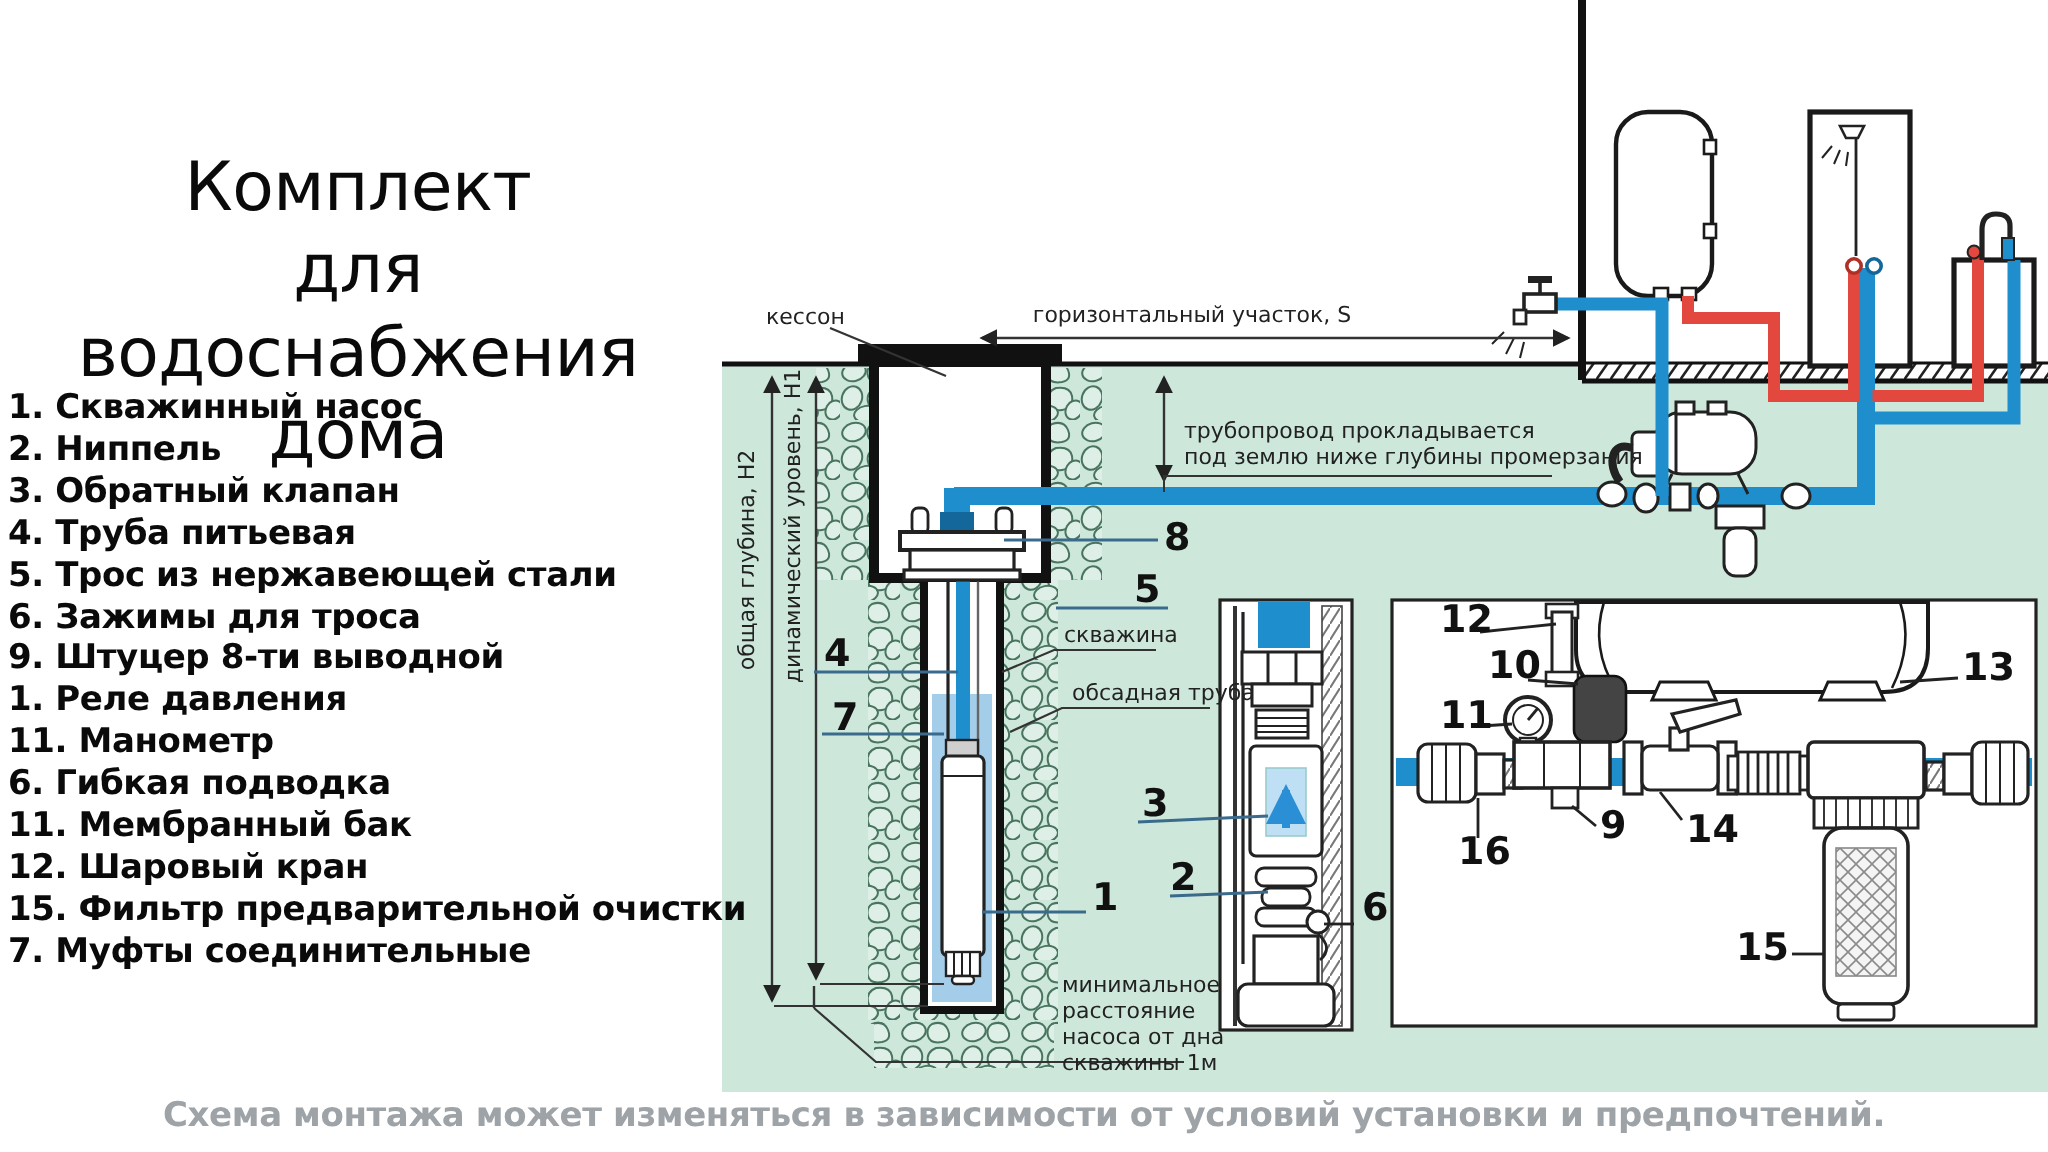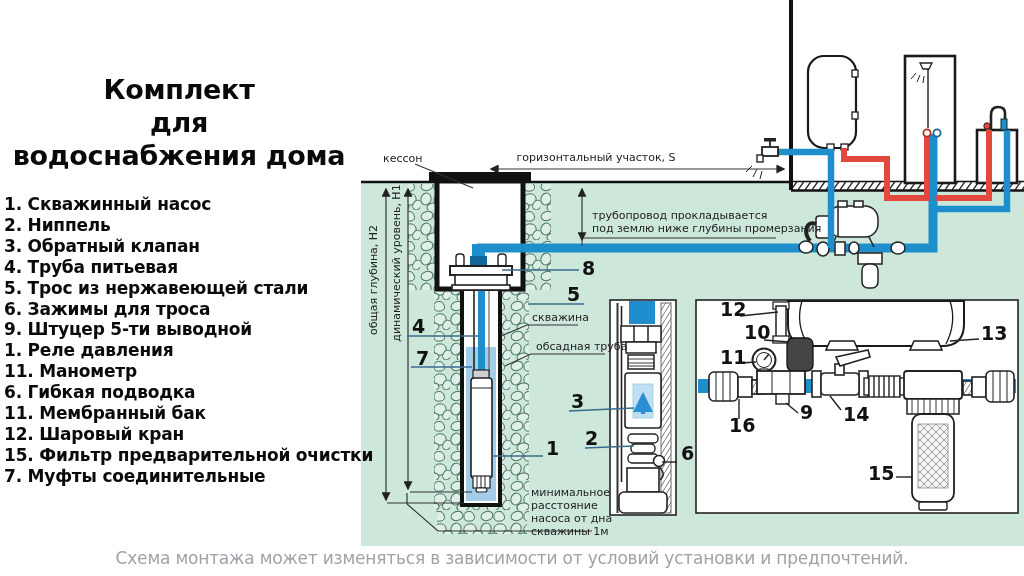--- a/index.html
+++ b/index.html
@@ -2,30 +2,30 @@
 <html><head>
 <meta charset="utf-8">
 <style>
   html,body{margin:0;padding:0;background:#ffffff;}
   .stage{
     position:relative;width:1024px;height:576px;background:#ffffff;overflow:hidden;
     font-family:"DejaVu Sans","Liberation Sans",sans-serif;
   }
   .title{
     position:absolute;top:74px;left:0;width:358px;text-align:center;
-    font-size:27px;font-weight:bold;line-height:1.22;color:#0a0a0a;letter-spacing:-0.3px;
+    font-size:34px;font-weight:normal;line-height:1.22;color:#0a0a0a;letter-spacing:-0.3px;
   }
   .legend{
     position:absolute;top:194px;left:4px;width:356px;
     font-size:17px;font-weight:bold;line-height:20.9px;color:#0a0a0a;
     white-space:nowrap;letter-spacing:-0.2px;
   }
   .caption{
     position:absolute;top:548px;left:0;width:1024px;text-align:center;
-    font-size:17px;font-weight:normal;color:#9ea3a8;letter-spacing:-0.2px;
+    font-size:17px;font-weight:bold;color:#9ea3a8;letter-spacing:-0.2px;
   }
   svg{position:absolute;left:0;top:0;}
   svg text{font-family:"DejaVu Sans","Liberation Sans",sans-serif;fill:#222;}
   .lbl{font-size:11px;}
   .num{font-size:19px;font-weight:bold;fill:#111;}
 </style>
 </head>
 <body>
 
 <div class="stage">
@@ -407,21 +407,21 @@
     <div>водоснабжения дома</div>
   </div>
 
   <div class="legend">
     <div>1. Скважинный насос</div>
     <div>2. Ниппель</div>
     <div>3. Обратный клапан</div>
     <div>4. Труба питьевая</div>
     <div>5. Трос из нержавеющей стали</div>
     <div>6. Зажимы для троса</div>
-    <div>9. Штуцер 5-ти выводной</div>
+    <div>9. Штуцер 8-ти выводной</div>
     <div>1. Реле давления</div>
     <div>11. Манометр</div>
     <div>6. Гибкая подводка</div>
     <div>11. Мембранный бак</div>
     <div>12. Шаровый кран</div>
     <div>15. Фильтр предварительной очистки</div>
     <div>7. Муфты соединительные</div>
   </div>
 
   <div class="caption">Схема монтажа может изменяться в зависимости от условий установки и предпочтений.</div>

